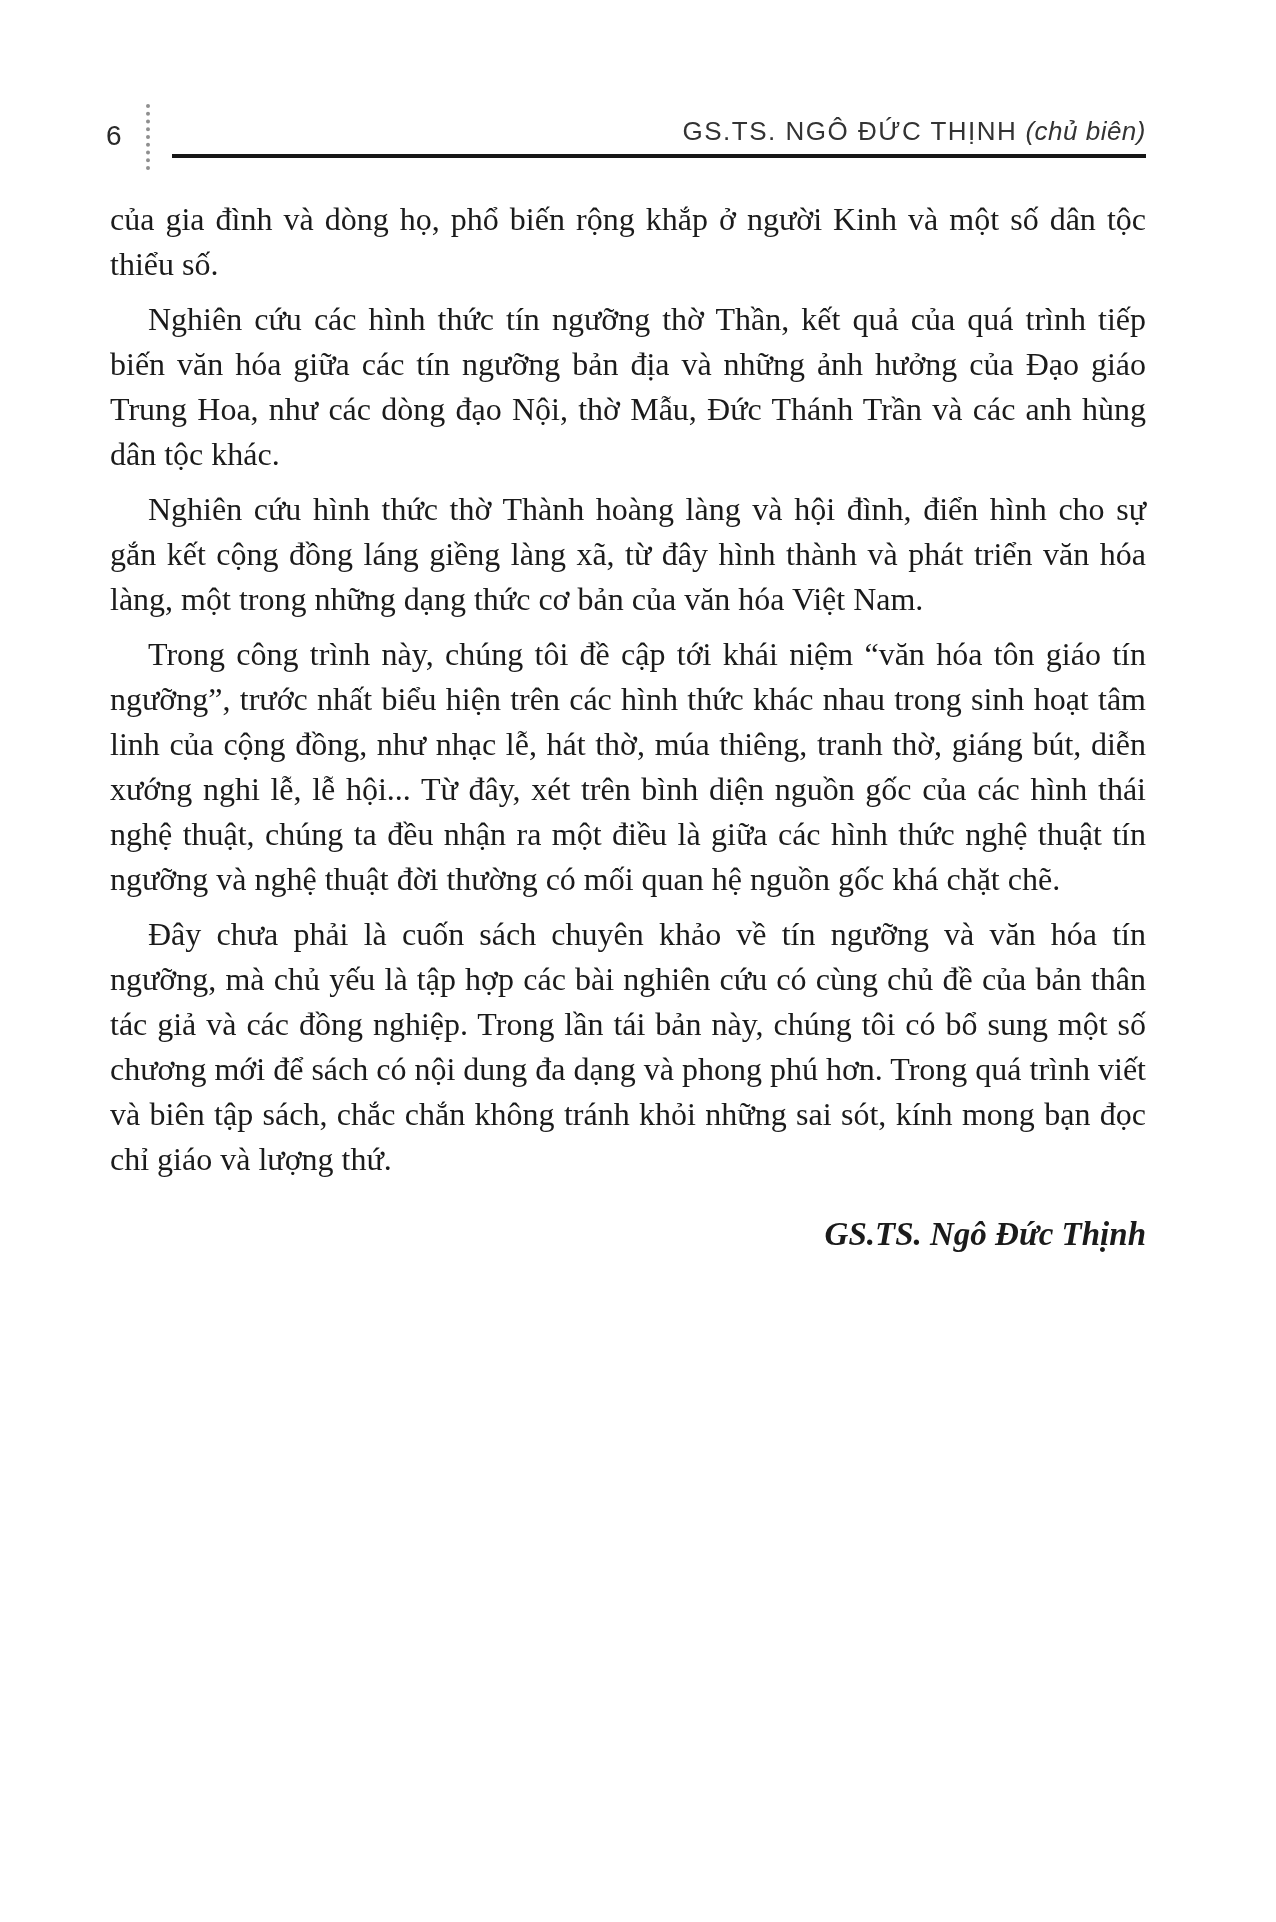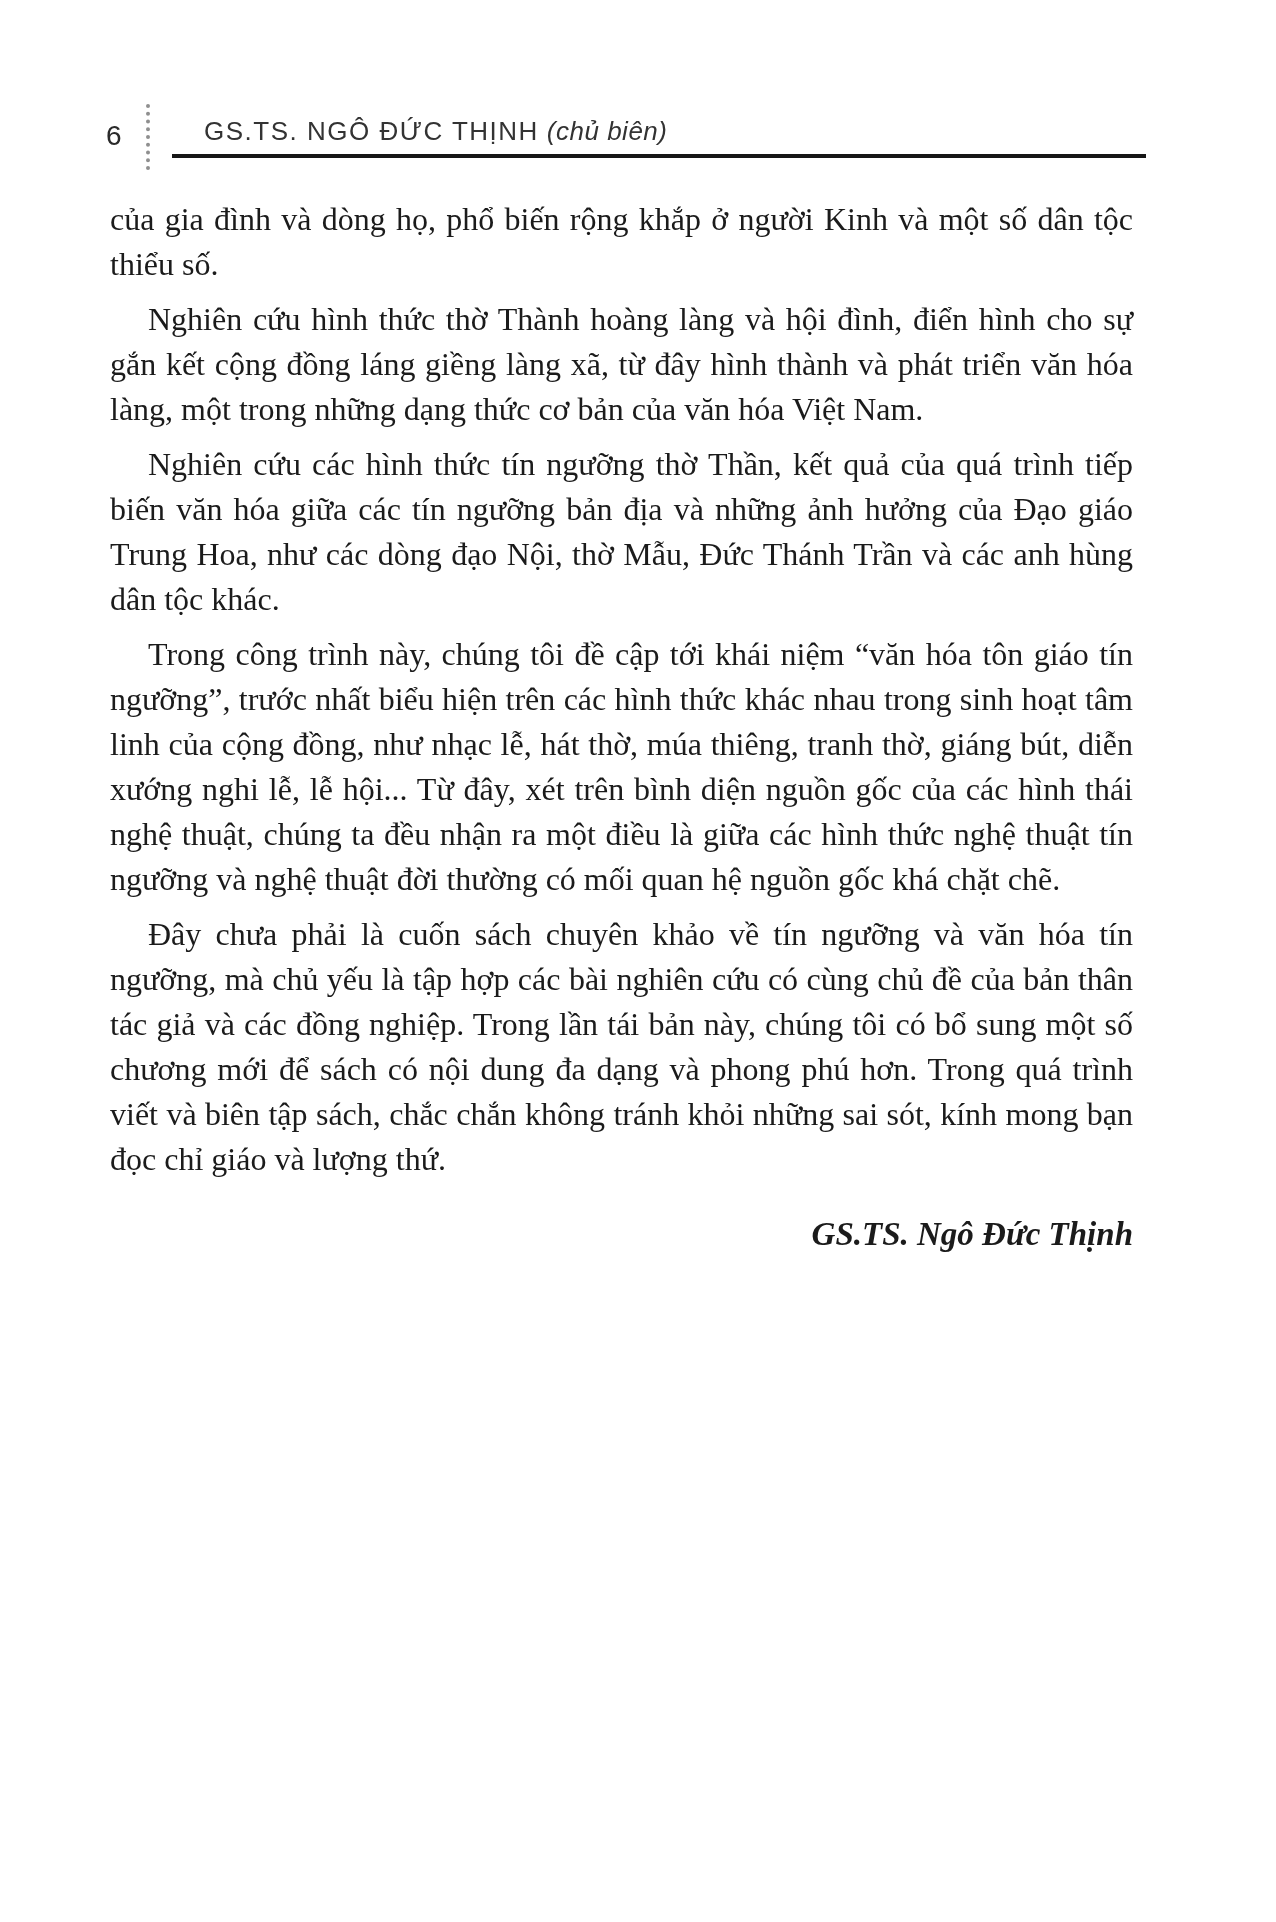--- a/index.html
+++ b/index.html
@@ -17,35 +17,35 @@
     font-family:"Liberation Sans","DejaVu Sans",sans-serif;
     font-size:28px; color:#2a2a2a;
   }
   .ornament {
     position:absolute; top:104px; left:146px;
     height:66px; width:0;
     border-left:4px dotted #8f8f8f;
   }
   .header-text {
     position:absolute; top:116px; left:204px; right:130px;
-    white-space:nowrap;
+    text-align:right; white-space:nowrap;
     font-family:"Liberation Sans","DejaVu Sans",sans-serif;
     font-size:26px; letter-spacing:1.5px; color:#333333;
   }
   .header-text .role { font-style:italic; letter-spacing:0.5px; margin-left:8px; }
   .header-rule {
     position:absolute; top:154px; left:172px; right:130px;
     height:4px; background:#161616;
   }
   .content {
     position:absolute; top:197px; left:110px; right:130px;
     font-size:32px; line-height:45px;
     text-align:justify;
   }
-  .content p { margin:10px 13px 0 0; text-indent:38px; }
+  .content p { margin:10px 0 0 0; text-indent:38px; }
   .content p.no-indent { margin-top:0; text-indent:0; }
   .content p.signature {
     margin-top:30px; text-indent:0;
     text-align:right;
     font-weight:bold; font-style:italic;
     font-size:33px;
   }
 </style>
 </head>
 <body>
@@ -57,20 +57,20 @@
   <div class="ornament"></div>
 
   <div class="header-text">
     <span class="author">GS.TS. NGÔ ĐỨC THỊNH</span><span class="role">(chủ biên)</span>
   </div>
 
   <div class="header-rule"></div>
 
   <div class="content">
     <p class="no-indent">của gia đình và dòng họ, phổ biến rộng khắp ở người Kinh và một số dân tộc thiểu số.</p>
+    <p>Nghiên cứu các hình thức tín ngưỡng thờ Thần, kết quả của quá trình tiếp biến văn hóa giữa các tín ngưỡng bản địa và những ảnh hưởng của Đạo giáo Trung Hoa, như các dòng đạo Nội, thờ Mẫu, Đức Thánh Trần và các anh hùng dân tộc khác.</p>
     <p>Nghiên cứu hình thức thờ Thành hoàng làng và hội đình, điển hình cho sự gắn kết cộng đồng láng giềng làng xã, từ đây hình thành và phát triển văn hóa làng, một trong những dạng thức cơ bản của văn hóa Việt Nam.</p>
-    <p>Nghiên cứu các hình thức tín ngưỡng thờ Thần, kết quả của quá trình tiếp biến văn hóa giữa các tín ngưỡng bản địa và những ảnh hưởng của Đạo giáo Trung Hoa, như các dòng đạo Nội, thờ Mẫu, Đức Thánh Trần và các anh hùng dân tộc khác.</p>
     <p>Trong công trình này, chúng tôi đề cập tới khái niệm “văn hóa tôn giáo tín ngưỡng”, trước nhất biểu hiện trên các hình thức khác nhau trong sinh hoạt tâm linh của cộng đồng, như nhạc lễ, hát thờ, múa thiêng, tranh thờ, giáng bút, diễn xướng nghi lễ, lễ hội... Từ đây, xét trên bình diện nguồn gốc của các hình thái nghệ thuật, chúng ta đều nhận ra một điều là giữa các hình thức nghệ thuật tín ngưỡng và nghệ thuật đời thường có mối quan hệ nguồn gốc khá chặt chẽ.</p>
     <p>Đây chưa phải là cuốn sách chuyên khảo về tín ngưỡng và văn hóa tín ngưỡng, mà chủ yếu là tập hợp các bài nghiên cứu có cùng chủ đề của bản thân tác giả và các đồng nghiệp. Trong lần tái bản này, chúng tôi có bổ sung một số chương mới để sách có nội dung đa dạng và phong phú hơn. Trong quá trình viết và biên tập sách, chắc chắn không tránh khỏi những sai sót, kính mong bạn đọc chỉ giáo và lượng thứ.</p>
     <p class="signature">GS.TS. Ngô Đức Thịnh</p>
   </div>
 
 </div>
 
 </body></html>

